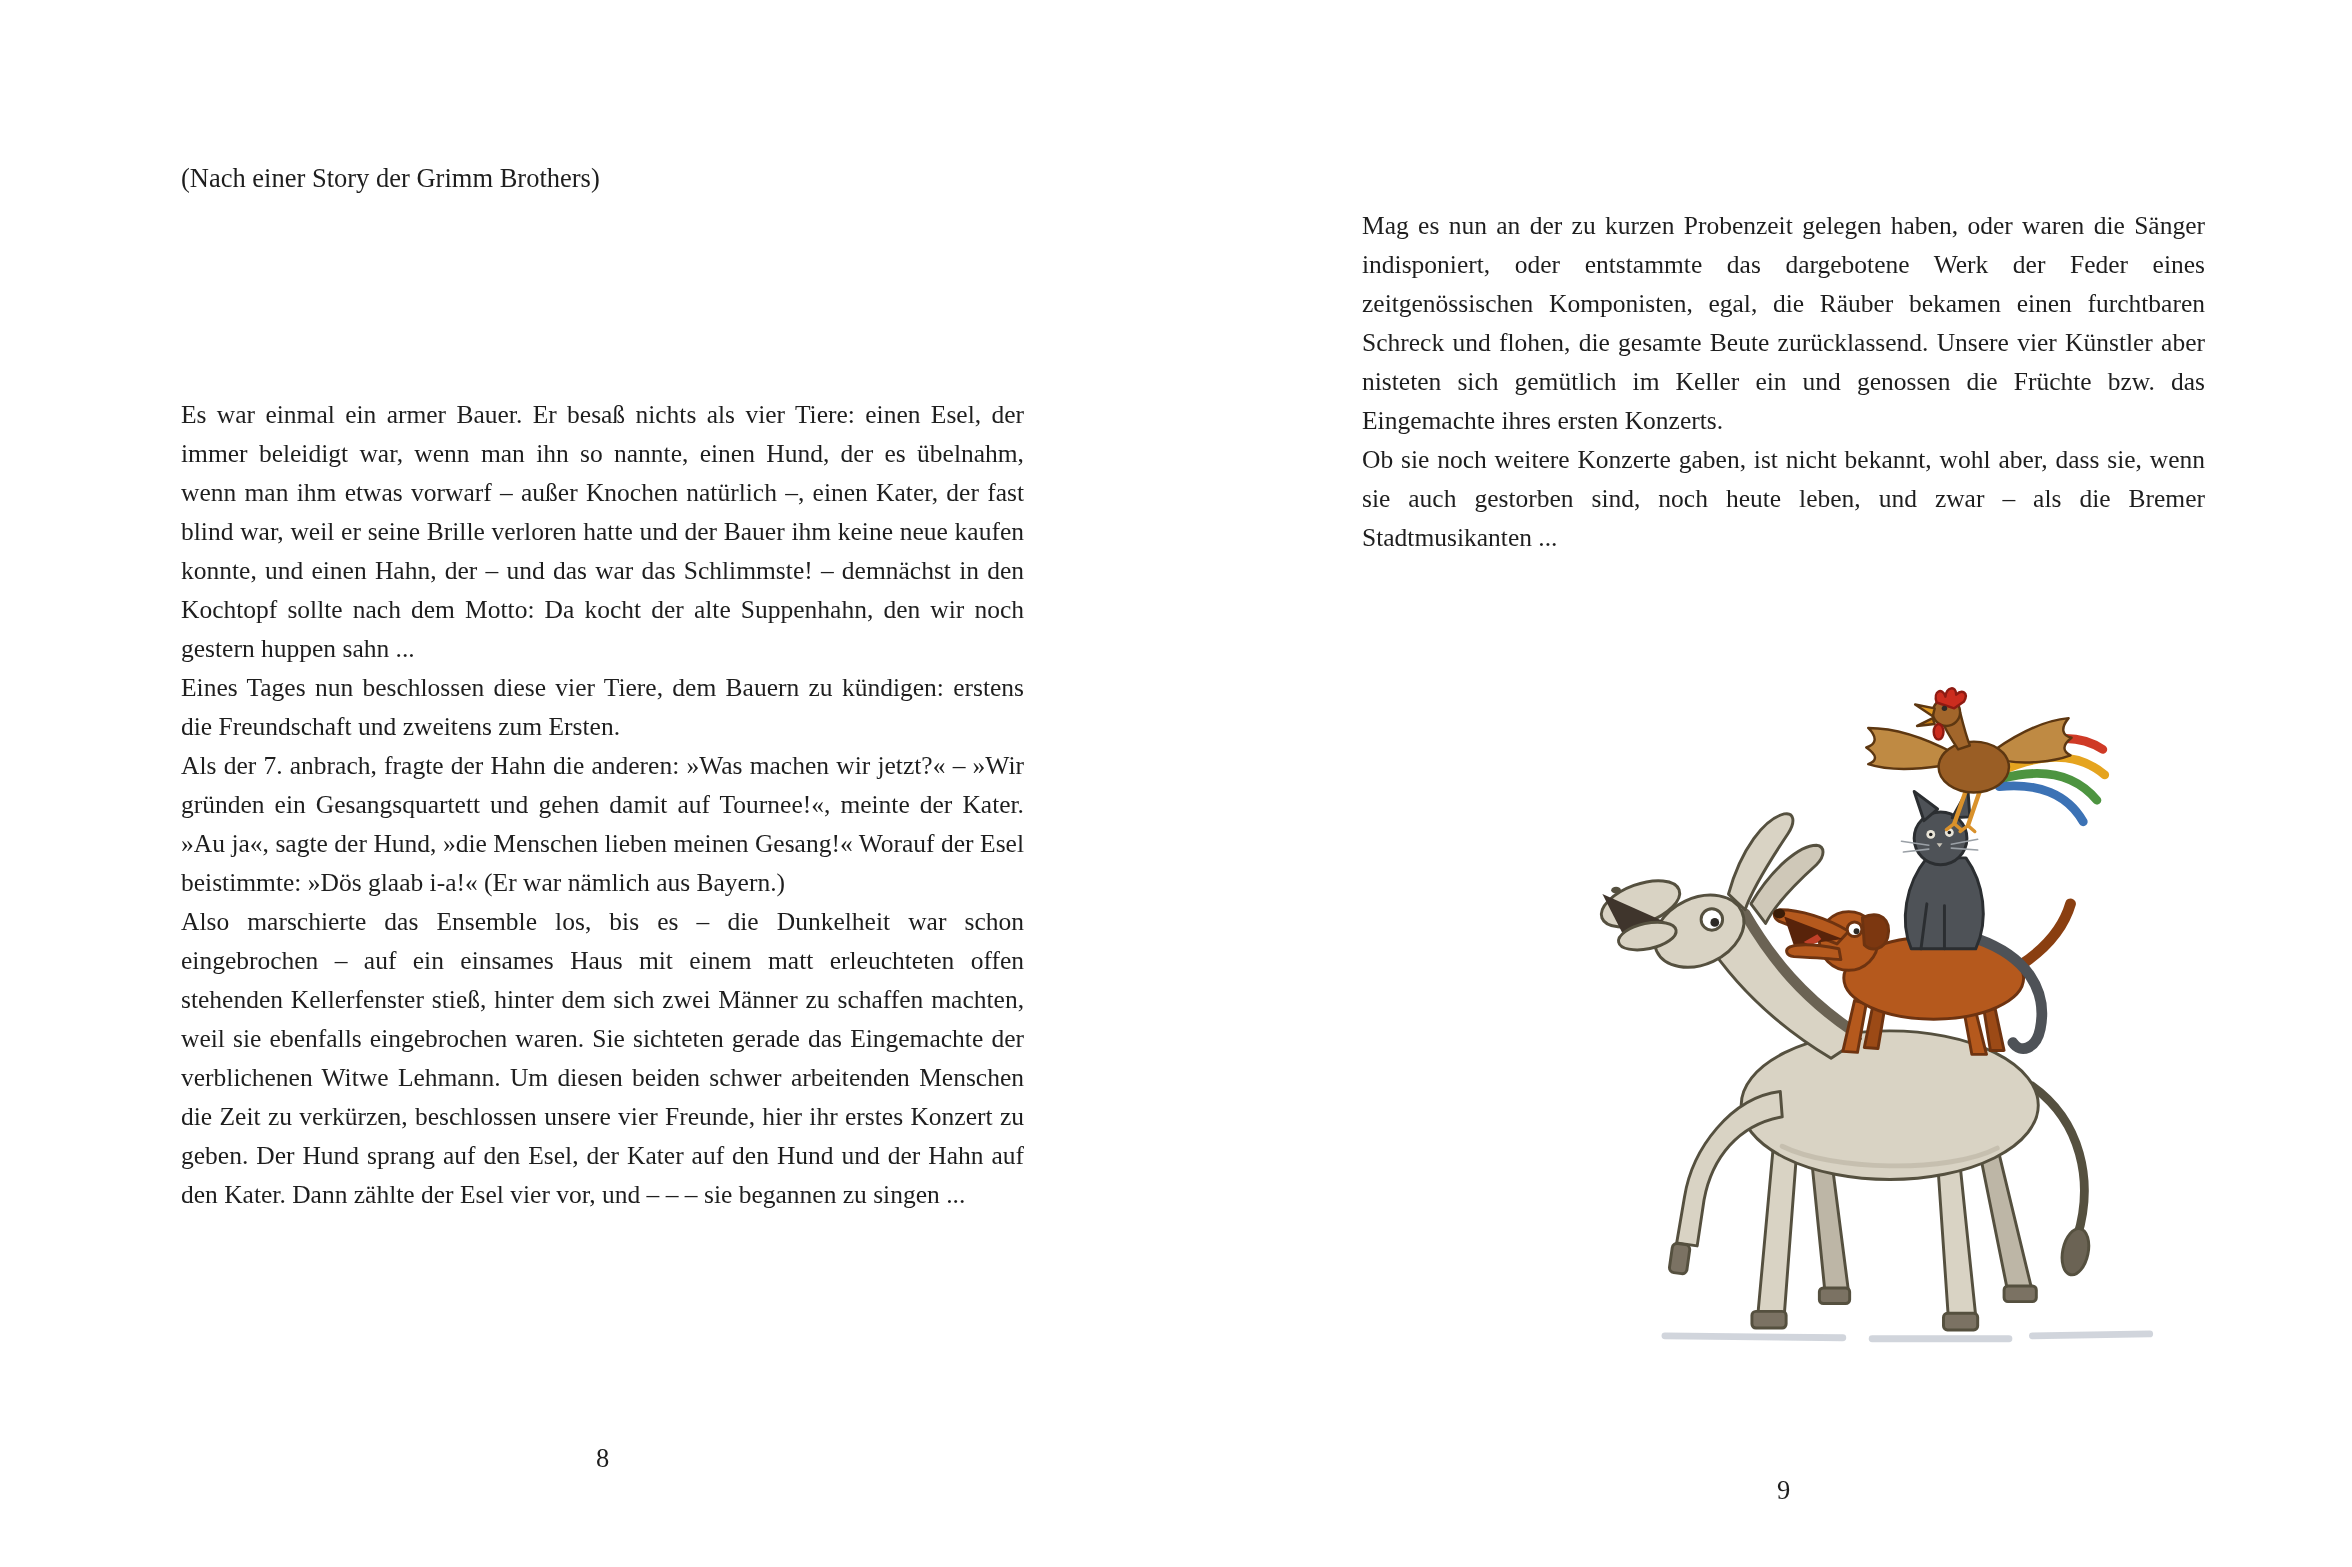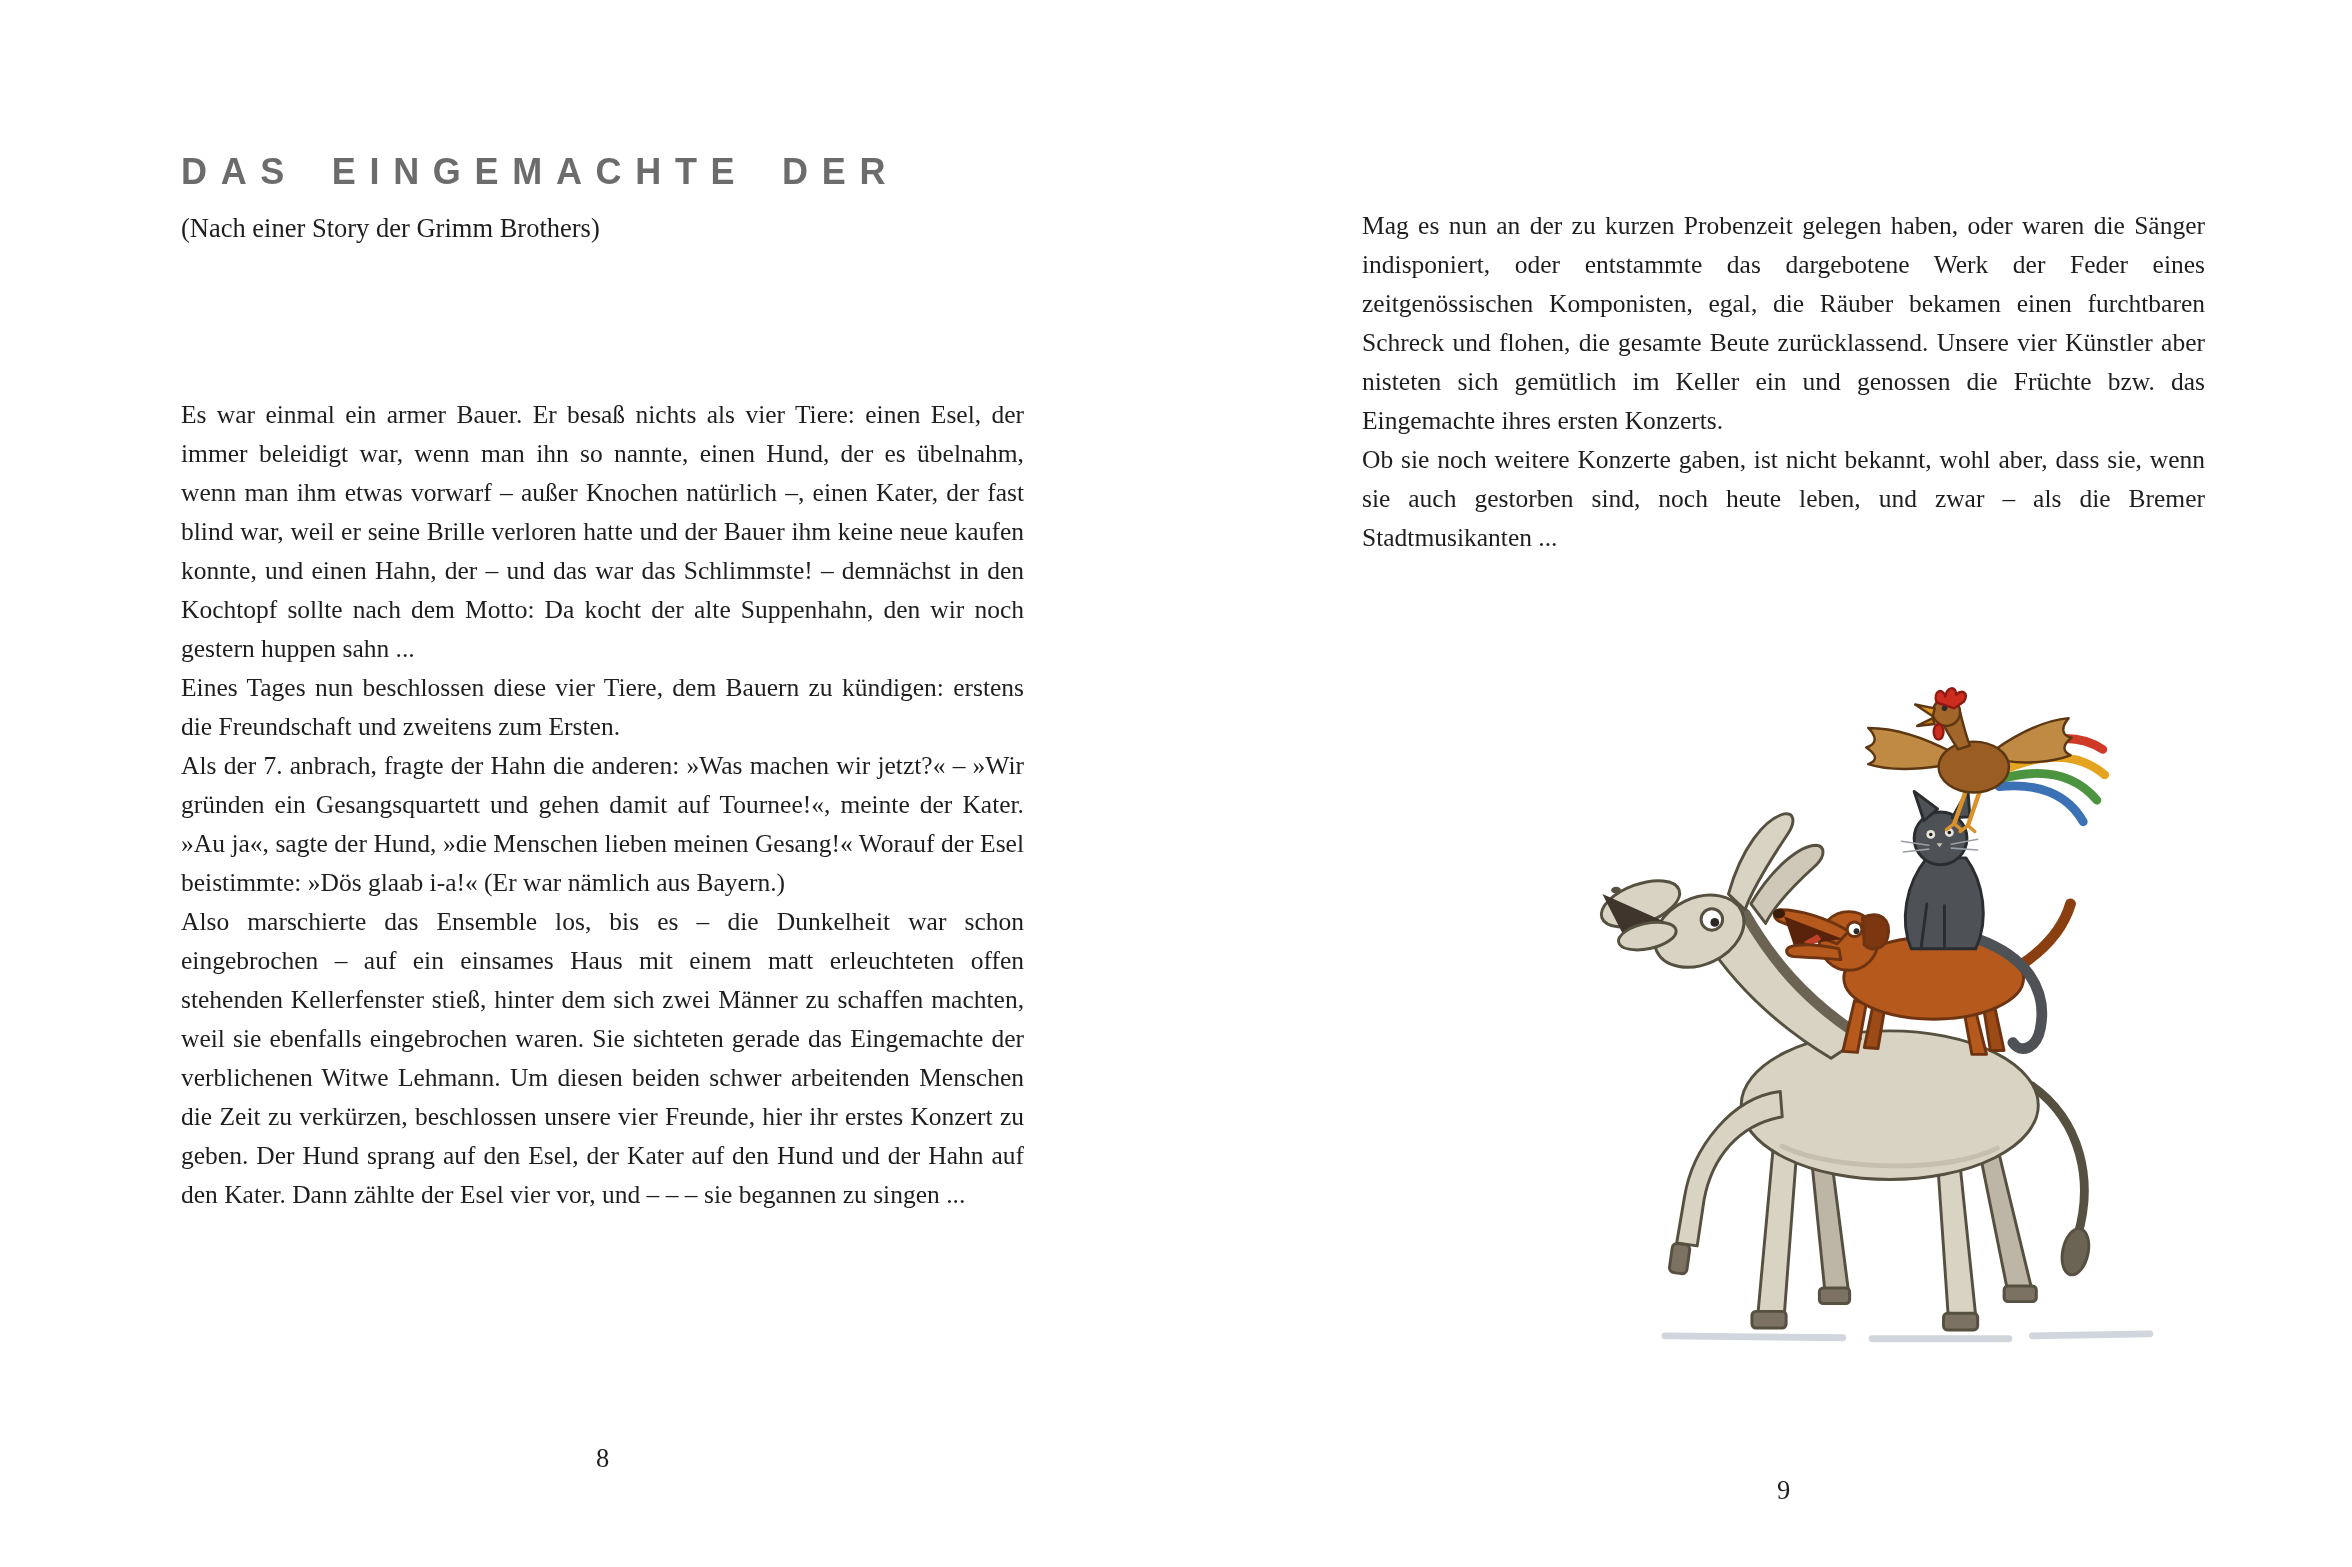--- a/index.html
+++ b/index.html
@@ -62,21 +62,20 @@
   .illustration svg { width: 100%; height: 100%; display: block; }
 </style>
 </head>
 <body>
 
 <main class="spread">
 
   <section class="page page-left">
     <header class="chapter-header">
       <h1 class="chapter-title">
-        <span class="title-line">DAS EINGEMACHTE DER</span>
       </h1>
       <p class="chapter-subtitle">(Nach einer Story der Grimm Brothers)</p>
     </header>
 
     <div class="body-text body-left">
         <p>Es war einmal ein armer Bauer. Er besaß nichts als vier Tiere: einen Esel, der immer beleidigt war, wenn man ihn so nannte, einen Hund, der es übelnahm, wenn man ihm etwas vorwarf – außer Knochen natürlich –, einen Kater, der fast blind war, weil er seine Brille verloren hatte und der Bauer ihm keine neue kaufen konnte, und einen Hahn, der – und das war das Schlimmste! – demnächst in den Kochtopf sollte nach dem Motto: Da kocht der alte Suppenhahn, den wir noch gestern huppen sahn ...</p>
         <p>Eines Tages nun beschlossen diese vier Tiere, dem Bauern zu kündigen: erstens die Freundschaft und zweitens zum Ersten.</p>
         <p>Als der 7. anbrach, fragte der Hahn die anderen: »Was machen wir jetzt?« – »Wir gründen ein Gesangsquartett und gehen damit auf Tournee!«, meinte der Kater. »Au ja«, sagte der Hund, »die Menschen lieben meinen Gesang!« Worauf der Esel beistimmte: »Dös glaab i-a!« (Er war nämlich aus Bayern.)</p>
         <p>Also marschierte das Ensemble los, bis es – die Dunkelheit war schon eingebrochen – auf ein einsames Haus mit einem matt erleuchteten offen stehenden Kellerfenster stieß, hinter dem sich zwei Männer zu schaffen machten, weil sie ebenfalls eingebrochen waren. Sie sichteten gerade das Eingemachte der verblichenen Witwe Lehmann. Um diesen beiden schwer arbeitenden Menschen die Zeit zu verkürzen, beschlossen unsere vier Freunde, hier ihr erstes Konzert zu geben. Der Hund sprang auf den Esel, der Kater auf den Hund und der Hahn auf den Kater. Dann zählte der Esel vier vor, und – – – sie begannen zu singen ...</p>
       </div>

